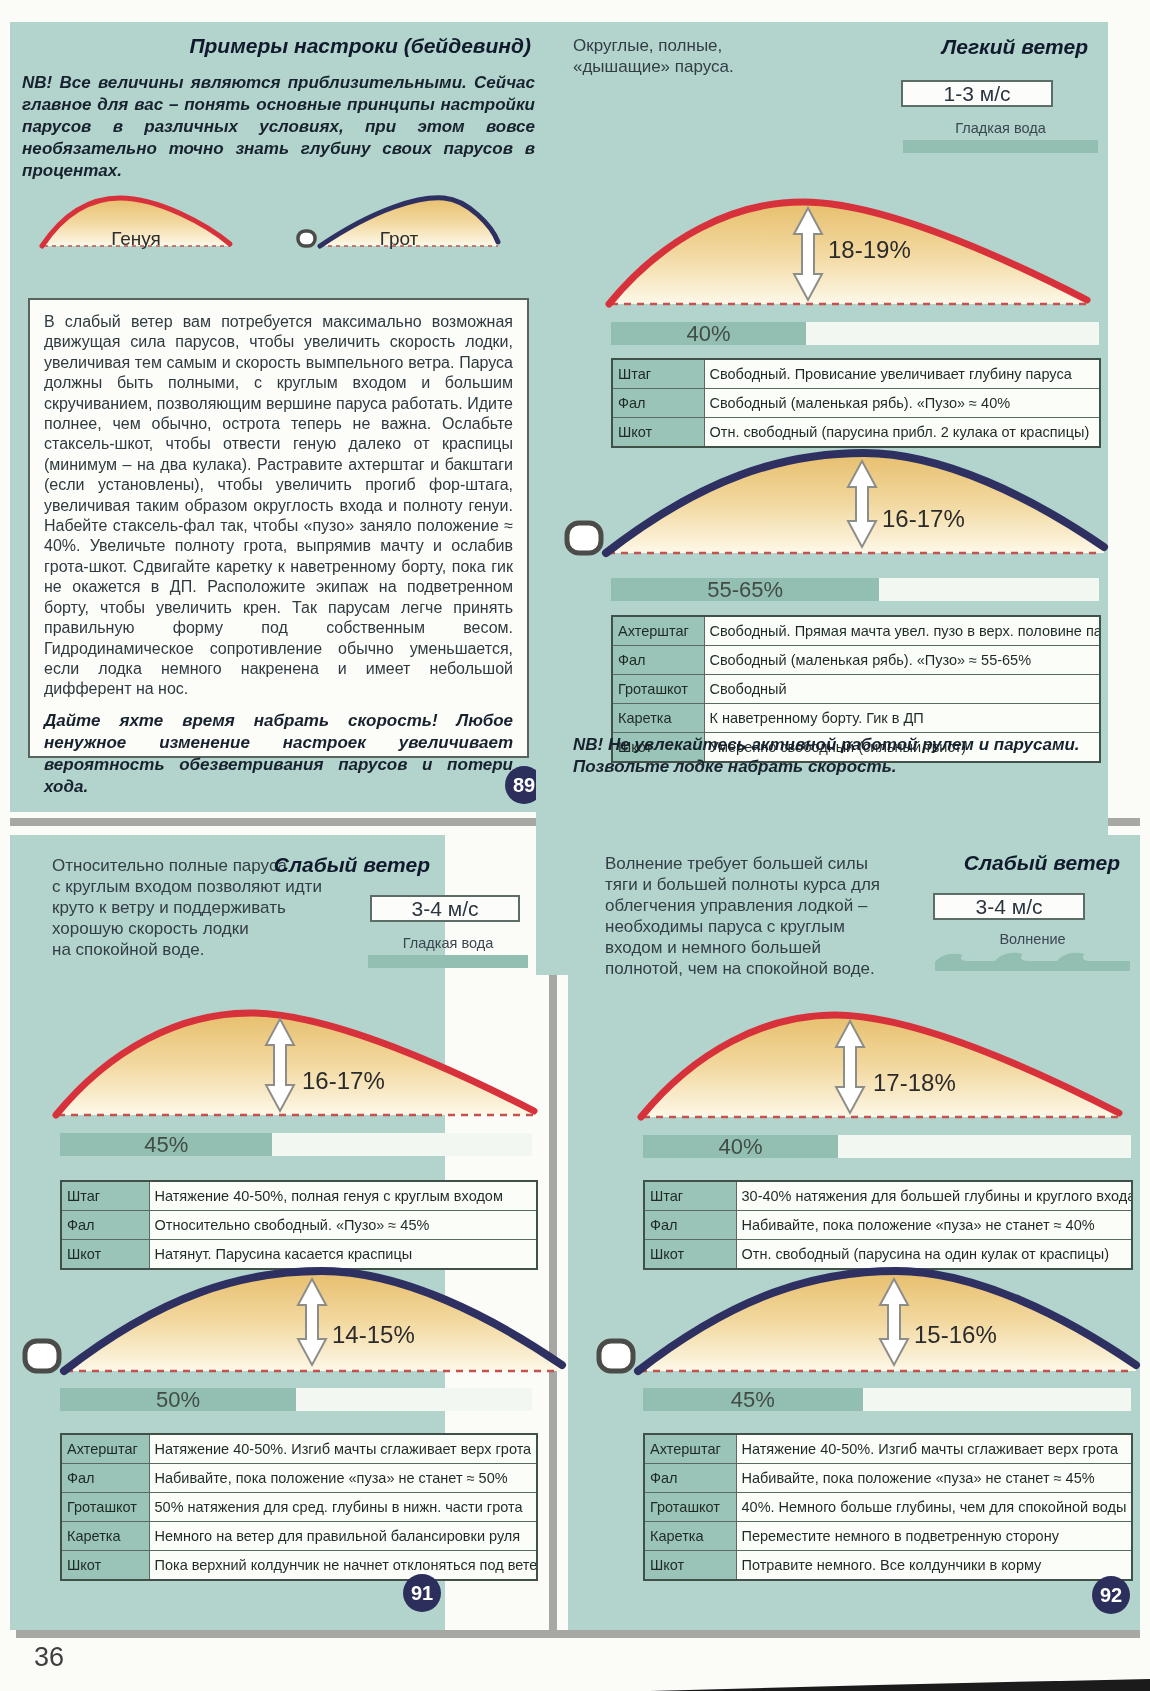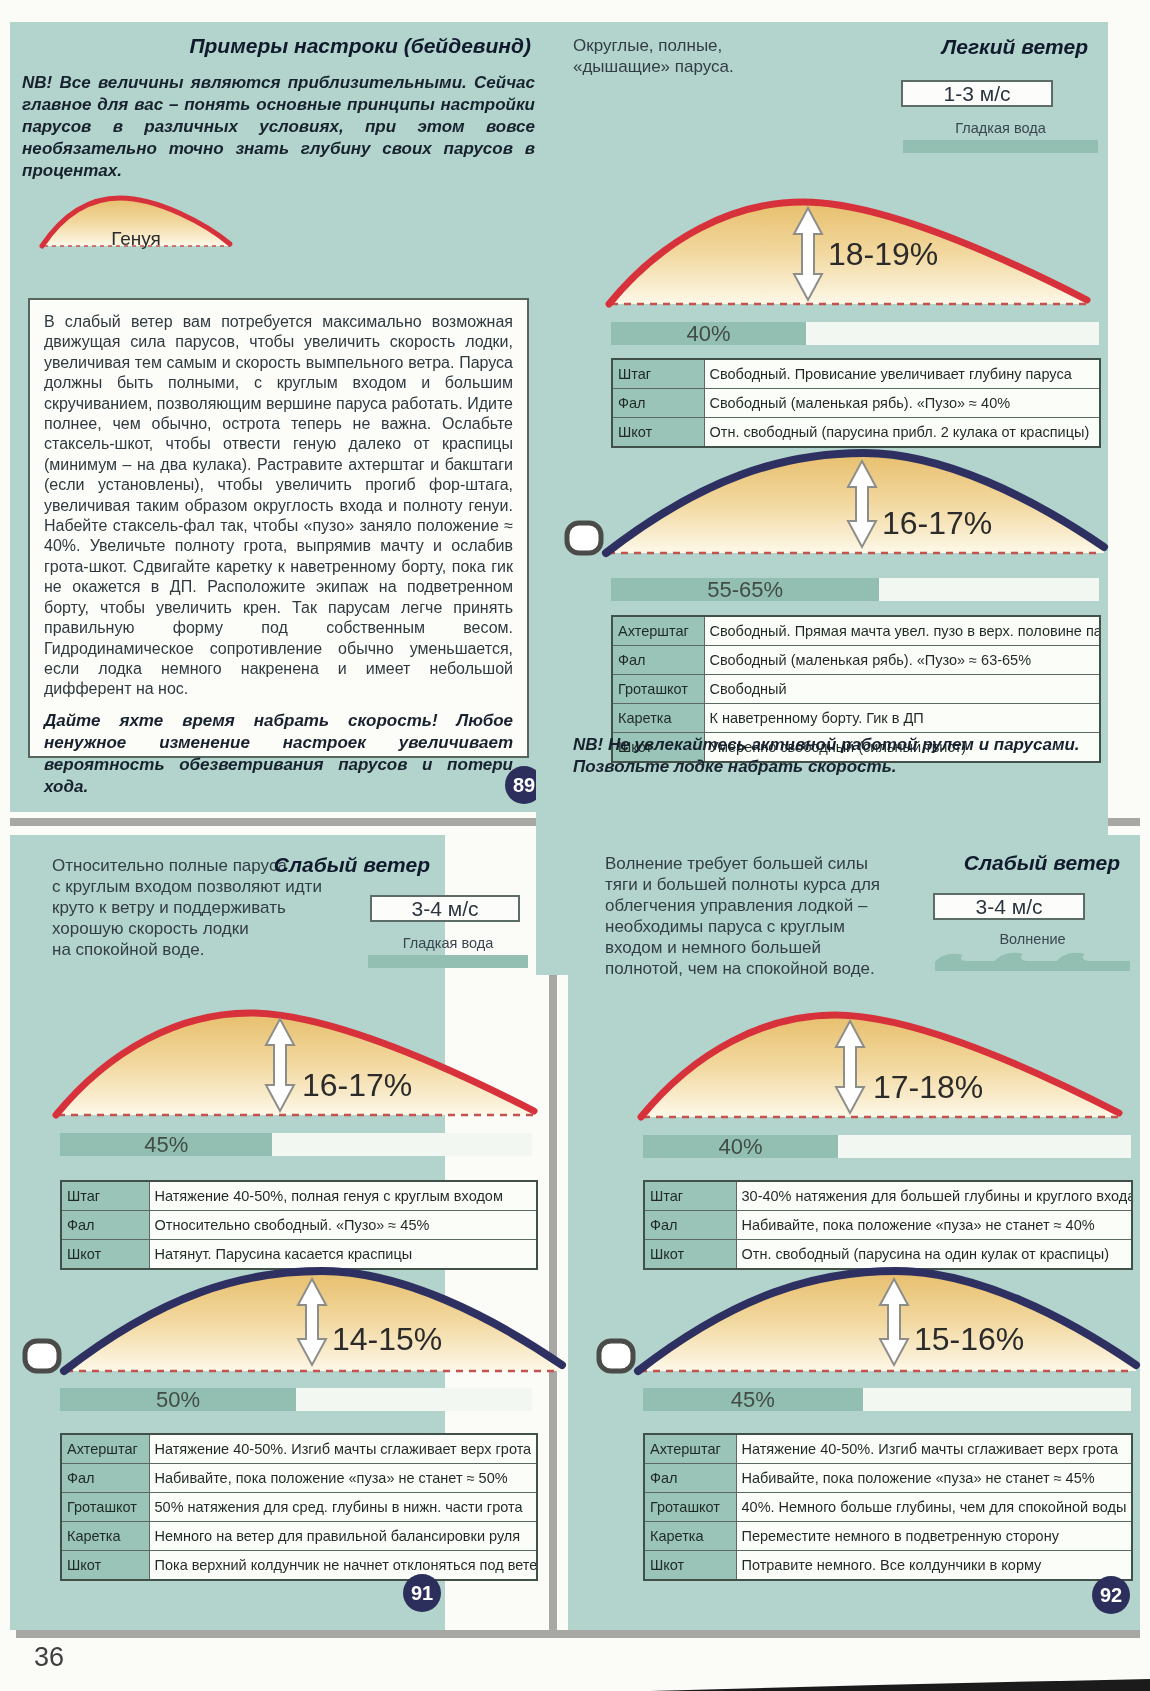--- a/index.html
+++ b/index.html
@@ -10,21 +10,21 @@
   .divider{position:absolute;background:#a7a7a3;}
   .panel-title{font-weight:bold;font-style:italic;font-size:21px;color:#101a2c;}
   .desc{font-size:17px;line-height:21px;color:#333d46;}
   .nb{font-weight:bold;font-style:italic;font-size:17px;line-height:22px;color:#18222f;}
   .wind-box{background:#fcfdfa;border:2px solid #5c6c66;text-align:center;font-size:21px;color:#2b3540;box-sizing:border-box;display:flex;align-items:center;justify-content:center;}
   .water-label{font-size:14.5px;color:#3a4650;text-align:center;}
   .water-bar{background:#92bfb1;}
   .bar{background:#f2f7f1;}
   .bar-fill{background:#92bfb1;height:100%;display:flex;align-items:center;justify-content:center;}
   .bar-label{font-size:22px;color:#414c47;}
-  .depth-label{font-size:32px;color:#2b2b2b;}
+  .depth-label{font-size:24px;color:#2b2b2b;}
   .stbl{border-collapse:collapse;table-layout:fixed;border:2.5px solid #41514a;}
   .stbl td{border:1.5px solid #5a6a62;height:20px;padding:4px 5px;font-size:14.5px;white-space:nowrap;overflow:hidden;color:#1f2a26;}
   .stbl td.tl{background:#9ac4b7;}
   .stbl td.tv{background:#fbfdf9;}
   .badge{width:38px;height:38px;border-radius:50%;background:#2c2e5b;color:#ffffff;font-weight:bold;font-size:20px;display:flex;align-items:center;justify-content:center;position:absolute;}
   .sail-name{font-size:19px;color:#2d2d2d;}
   .textbox{background:#fcfcf8;border:2px solid #57655e;box-sizing:border-box;padding:12px 14px;}
   .bodytext{font-size:16px;line-height:20.4px;color:#2e3a40;text-align:justify;}
   .pagenum{font-size:27px;color:#3f3f3f;}
 </style>
@@ -53,20 +53,29 @@
 
     <div class="abs" style="left:28px;top:170px;width:196px;height:62px">
       <svg viewBox="0 0 196 62" width="196" height="62">
         <path fill="url(#sailGrad)" d="M4 54 C28 18 56 6 82 6 C120 6 168 32 192 52 L192 54 L4 54 Z"></path>
         <line x1="6" y1="54" x2="192" y2="54" stroke="#c4524f" stroke-width="1.5" stroke-dasharray="4 4"></line>
         <path fill="none" stroke="#d7323c" stroke-width="5" stroke-linecap="round" d="M4 54 C28 18 56 6 82 6 C120 6 168 32 192 52"></path>
       </svg>
       <div class="abs sail-name" style="left:0;right:0;bottom:4px;text-align:center">Генуя</div>
     </div>
 
+    <div class="abs" style="left:286px;top:170px;width:206px;height:62px">
+      <svg viewBox="0 0 206 62" width="206" height="62">
+        <path fill="url(#sailGrad)" d="M24 54 C80 16 124 4 148 6 C172 8 196 34 202 50 L202 54 L24 54 Z"></path>
+        <line x1="24" y1="54" x2="202" y2="54" stroke="#c4524f" stroke-width="1.5" stroke-dasharray="4 4"></line>
+        <path fill="none" stroke="#2e3061" stroke-width="5" stroke-linecap="round" d="M24 54 C80 16 124 4 148 6 C172 8 196 34 202 50"></path>
+        <rect x="2" y="39" width="17" height="15" rx="7" fill="#ffffff" stroke="#4b4b49" stroke-width="3.5"></rect>
+      </svg>
+      <div class="abs sail-name" style="left:0;right:0;bottom:4px;text-align:center">Грот</div>
+    </div>
 
     <div class="abs textbox" style="left:18px;top:276px;width:501px;height:460px">
       <div class="bodytext">В слабый ветер вам потребуется максимально возможная движущая сила парусов, чтобы увеличить скорость лодки, увеличивая тем самым и скорость вымпельного ветра. Паруса должны быть полными, с круглым входом и большим скручиванием, позволяющим вершине паруса работать. Идите полнее, чем обычно, острота теперь не важна. Ослабьте стаксель-шкот, чтобы отвести геную далеко от краспицы (минимум – на два кулака). Растравите ахтерштаг и бакштаги (если установлены), чтобы увеличить прогиб фор-штага, увеличивая таким образом округлость входа и полноту генуи. Набейте стаксель-фал так, чтобы «пузо» заняло положение ≈ 40%. Увеличьте полноту грота, выпрямив мачту и ослабив грота-шкот. Сдвигайте каретку к наветренному борту, пока гик не окажется в ДП. Расположите экипаж на подветренном борту, чтобы увеличить крен. Так парусам легче принять правильную форму под собственным весом. Гидродинамическое сопротивление обычно уменьшается, если лодка немного накренена и имеет небольшой дифферент на нос.</div>
       <div class="nb" style="margin-top:10px;text-align:justify">Дайте яхте время набрать скорость! Любое ненужное изменение настроек увеличивает вероятность обезветривания парусов и потери хода.</div>
     </div>
 
     <div class="badge" style="right:2px;bottom:8px">89</div>
   </div>
 
   <div class="panel" style="left:536px;top:22px;width:572px;height:953px">
@@ -134,21 +143,21 @@
           <col style="width:92px">
           <col>
         </colgroup>
       <tbody>
           <tr>
             <td class="tl">Ахтерштаг</td>
             <td class="tv">Свободный. Прямая мачта увел. пузо в верх. половине паруса</td>
           </tr>
       <tr>
             <td class="tl">Фал</td>
-            <td class="tv">Свободный (маленькая рябь). «Пузо» ≈ 63-65%</td>
+            <td class="tv">Свободный (маленькая рябь). «Пузо» ≈ 55-65%</td>
           </tr>
       <tr>
             <td class="tl">Гроташкот</td>
             <td class="tv">Свободный</td>
           </tr>
       <tr>
             <td class="tl">Каретка</td>
             <td class="tv">К наветренному борту. Гик в ДП</td>
           </tr>
       <tr>

